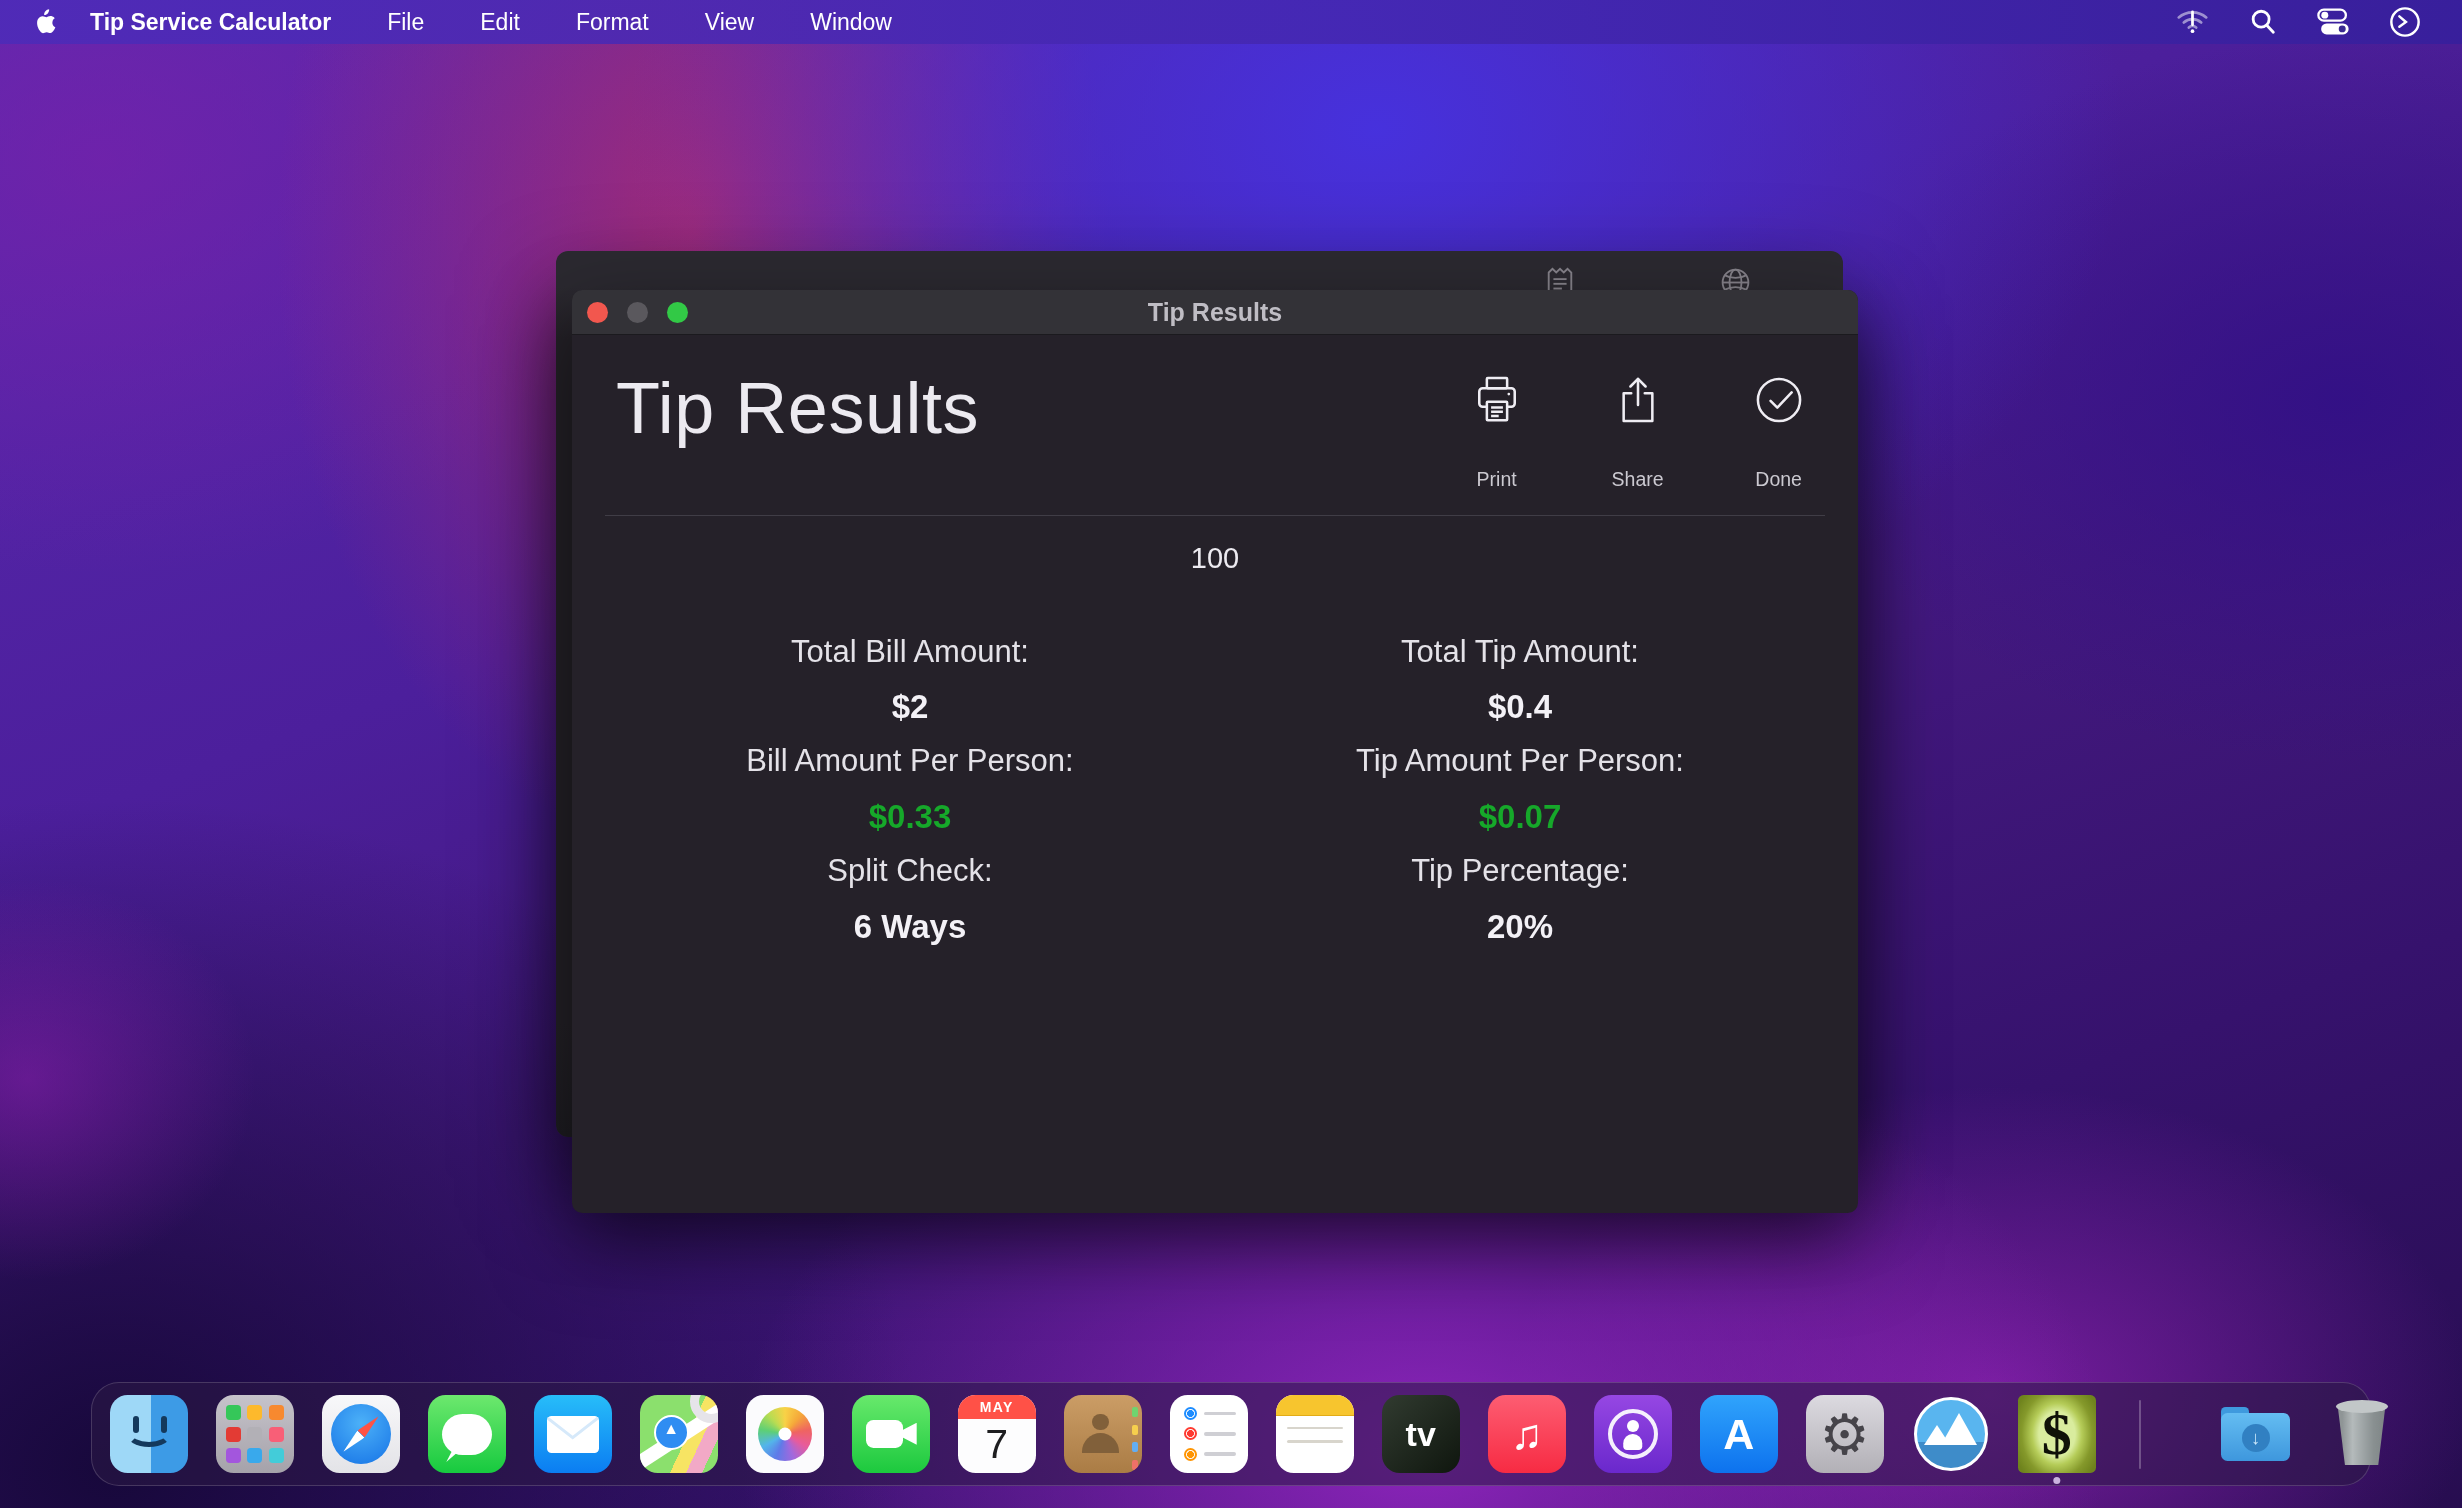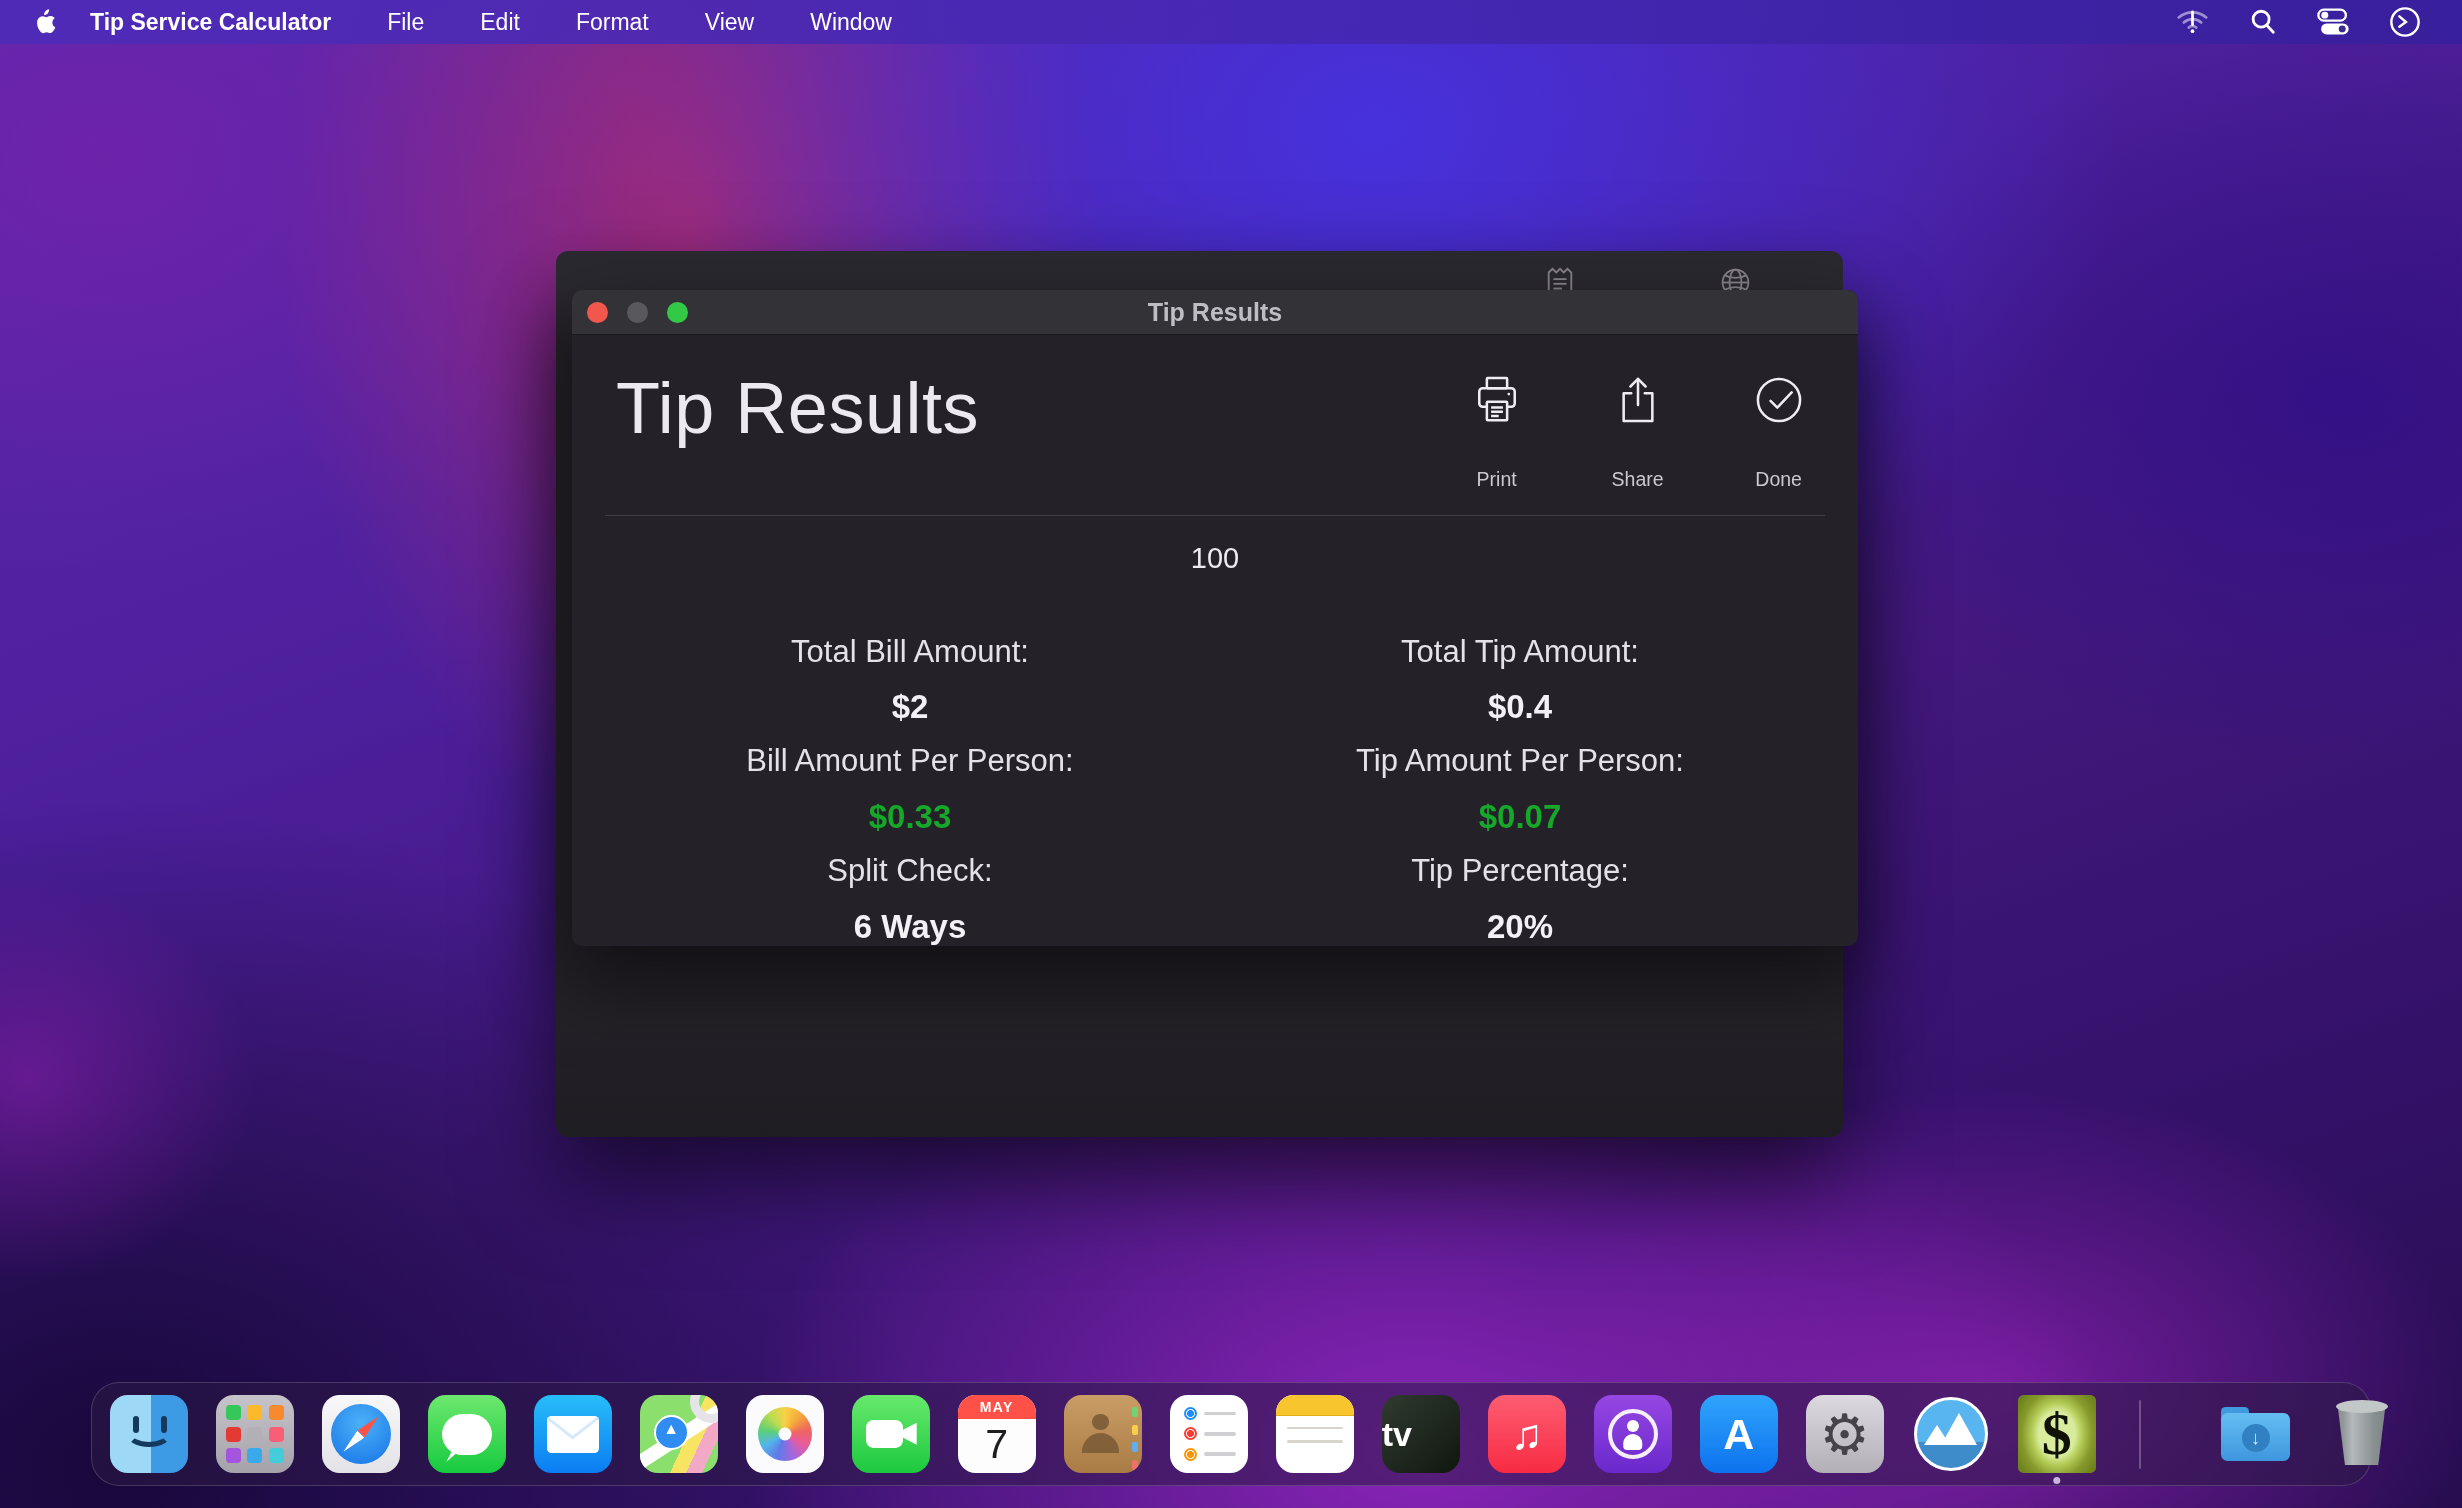--- a/index.html
+++ b/index.html
@@ -25,21 +25,21 @@
   .mb-item{cursor:default;}
   .mb-right{margin-left:auto;display:flex;align-items:center;gap:39px;margin-right:41px;}
   .status-ico{display:flex;align-items:center;}
   
   .window-back{position:absolute;left:556px;top:251px;width:1287px;height:886px;border-radius:12px;
     background:linear-gradient(180deg,#2b2930 0%,#2b2930 4%,#242127 10%,#242127 87%,#1e1d22 100%);
     box-shadow:0 42px 93px rgba(0,0,0,.6);z-index:10;}
   .bw-icon{position:absolute;top:14px;color:#85828a;}
   .bw-receipt{left:988px;}
   .bw-globe{left:1162px;}
-  .window-front{position:absolute;left:572px;top:290px;width:1286px;height:656px;border-radius:10.2px;
+  .window-front{position:absolute;left:572px;top:290px;width:1286px;height:923px;border-radius:10.2px;
     background:var(--window-bg,#252129);box-shadow:0 33px 79px rgba(0,0,0,.55);z-index:20;overflow:hidden;}
   .titlebar{height:45px;background:var(--titlebar-bg,#333237);border-bottom:0.9px solid #1b1a1e;
     display:flex;align-items:center;justify-content:center;position:relative;}
   .traffic{position:absolute;left:15px;top:12px;display:flex;gap:18.6px;}
   .tl{width:21.4px;height:21.4px;border-radius:50%;}
   .tl.red{background:var(--traffic-red,#f2574e);}
   .tl.gray{background:var(--traffic-gray,#5a585d);}
   .tl.green{background:var(--traffic-green,#32c946);}
   .tb-title{font-size:25px;font-weight:700;color:#bfbdc4;}
   .content{padding:0 33px;}
@@ -122,21 +122,21 @@
   .i-reminders{background:#fff;padding:12px 0 0 14px;}
   .rem-row{display:flex;align-items:center;gap:7.4px;margin-bottom:7.4px;}
   .rem-dot{width:13px;height:13px;border-radius:50%;border:2.8px solid currentColor;background:radial-gradient(circle,currentColor 0 3.3px,transparent 3.7px);}
   .rem-row:nth-child(1) .rem-dot{color:#1d8cff}.rem-row:nth-child(2) .rem-dot{color:#ff3a30}.rem-row:nth-child(3) .rem-dot{color:#ff9503}
   .rem-line{width:32px;height:3.7px;background:#cfcfd4;border-radius:1.9px;}
   
   .i-notes{background:#fff;overflow:hidden;}
   .notes-top{height:20.5px;background:#f7c52e;border-bottom:1.9px solid #e2ac16;}
   .notes-line{margin:11px 11px 0;height:2.8px;background:#d8d5cc;border-radius:1.9px;}
   
-  .i-tv{background:linear-gradient(135deg,#313b30,#0f160e);color:#fff;display:flex;align-items:center;justify-content:flex-start;font-size:34px;font-weight:700;}
+  .i-tv{background:linear-gradient(135deg,#313b30,#0f160e);color:#fff;display:flex;align-items:center;justify-content:center;font-size:34px;font-weight:700;}
   
   .i-music{background:linear-gradient(180deg,#fd5d72,#f72b43);color:#fff;display:flex;align-items:center;justify-content:center;font-size:43px;}
   
   .i-podcasts{background:linear-gradient(180deg,#9647e3,#6a28cc);display:flex;align-items:center;justify-content:center;}
   .pod{width:50px;height:50px;border:4.6px solid rgba(255,255,255,.92);border-radius:50%;position:relative;}
   .pod::before{content:"";position:absolute;left:50%;top:6.5px;width:12px;height:12px;border-radius:50%;background:#fff;transform:translateX(-50%);}
   .pod::after{content:"";position:absolute;left:50%;bottom:4.6px;width:19.5px;height:16px;border-radius:9.3px 9.3px 3.7px 3.7px;background:#fff;transform:translateX(-50%);}
   
   .i-appstore{background:linear-gradient(180deg,#30a4fc,#0d72ee);color:#fff;display:flex;align-items:center;justify-content:center;font-size:43px;font-weight:700;}
   

